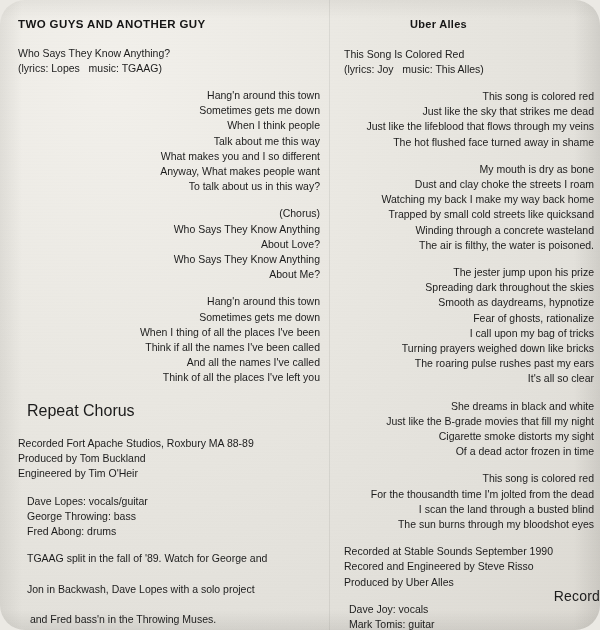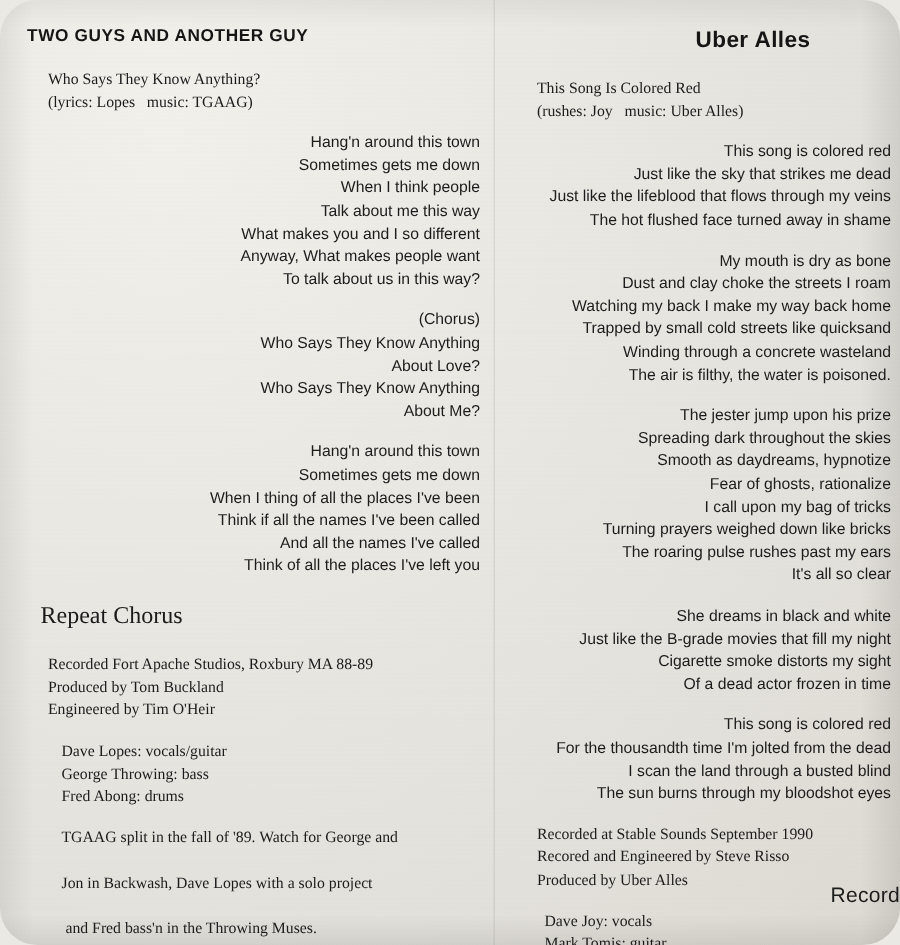--- a/index.html
+++ b/index.html
@@ -52,23 +52,23 @@
     padding: 18px 6px 0 14px;
   }
   .band-title {
     font-size: 11.5px;
     font-weight: bold;
     letter-spacing: 0.4px;
     color: #151515;
     margin: 0 0 16px 0;
   }
   .band-title.center {
-    text-align: center;
+    text-align: left;
     padding-left: 66px;
-    font-size: 15px;
+    font-size: 11px;
     letter-spacing: 0.3px;
     margin-bottom: 17px;
   }
   .song-title {
     font-size: 10.5px;
     margin: 0;
     line-height: 15px;
     color: #1a1a1a;
   }
   .credit-line {
@@ -82,36 +82,34 @@
     text-align: right;
   }
   .stanza p, .block p {
     margin: 0;
     font-size: 10.5px;
     line-height: 15.2px;
     color: #1c1c1c;
     white-space: pre-wrap;
   }
   .block {
-    margin: 0 0 12px 14px;
-    font-family: Liberation Serif, serif;
+    margin: 0 0 12px 0;
   }
   .indent {
     padding-left: 9px;
   }
   .indent-2 {
     padding-left: 5px;
   }
   .tight p {
     line-height: 15px;
   }
   .repeat {
     padding-left: 9px;
     margin: 14px 0 14px 0;
-    font-family: Liberation Serif, serif;
   }
   .prod-block p {
     line-height: 15.4px;
   }
   .right-credits p {
     line-height: 15.2px;
   }
   .corner-note {
     position: absolute;
     right: 0px;
@@ -206,21 +204,21 @@
     </div>
 
   </div>
 
   <div class="col col-right">
 
     <div class="band-title center">Uber Alles</div>
 
     <div class="block tight">
       <p class="song-title">This Song Is Colored Red</p>
-      <p class="credit-line">(rushes: Joy   music: Uber Alles)</p>
+      <p class="credit-line">(lyrics: Joy   music: This Alles)</p>
     </div>
 
     <div class="stanza">
       <p>This song is colored red
 Just like the sky that strikes me dead
 Just like the lifeblood that flows through my veins
 The hot flushed face turned away in shame</p>
     </div>
 
     <div class="stanza">

